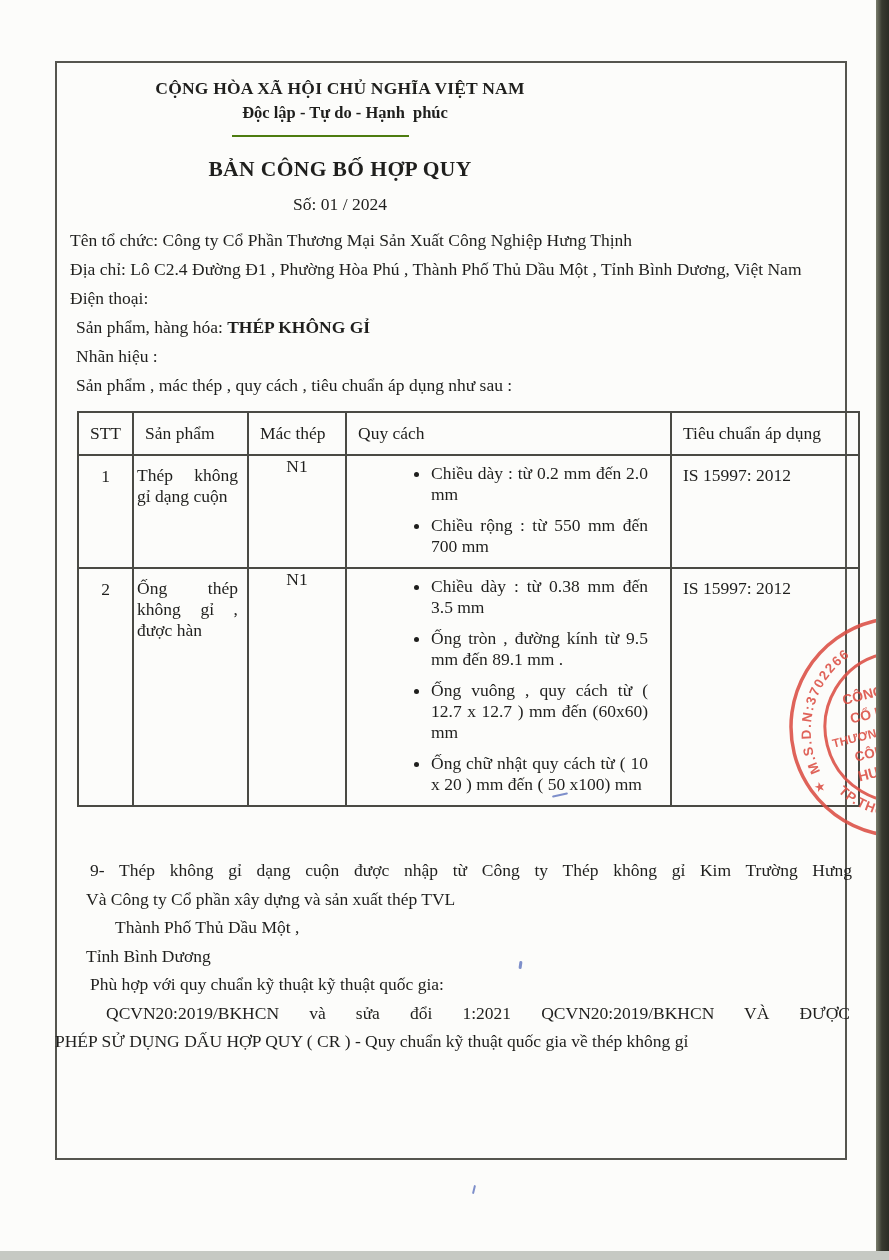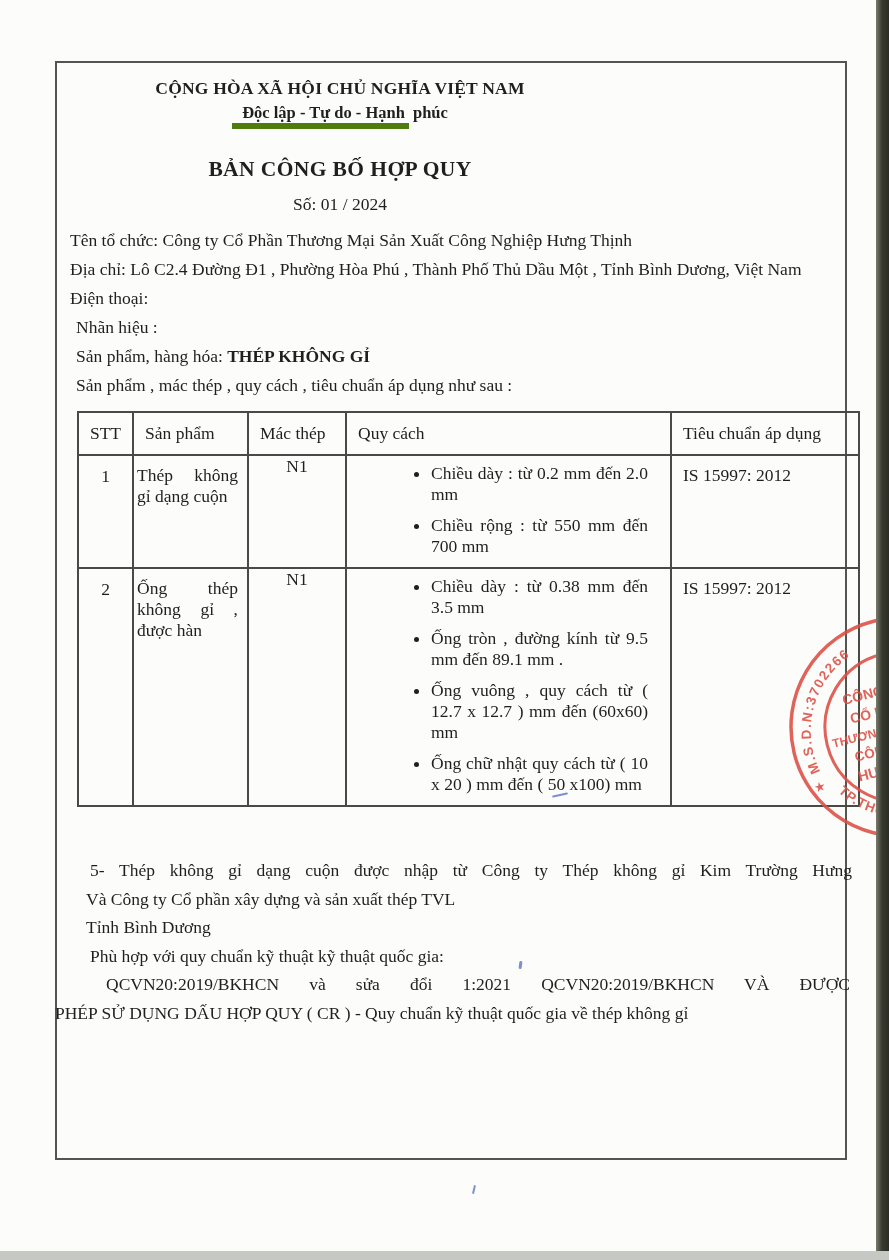--- a/index.html
+++ b/index.html
@@ -19,21 +19,21 @@
 
   .page-border{position:absolute;left:55px;top:61px;width:792px;height:1099px;
     border:2px solid #55554f;box-sizing:border-box;}
 
   .content{position:absolute;left:70px;top:63px;width:788px;}
 
   
   .header{width:540px;text-align:center;padding-top:13px;}
   .nat-title{font-weight:bold;font-size:17.5px;line-height:24px;letter-spacing:.2px;}
   .motto{font-weight:bold;font-size:16.5px;line-height:25px;}
-  .motto .u{border-bottom:6px solid #4d7c0f;padding:0 4px 1px 10px;}
+  .motto .u{border-bottom:2px solid #4d7c0f;padding:0 4px 13px 10px;}
   .doc-title{margin-top:29px;font-weight:bold;font-size:21.5px;line-height:30px;letter-spacing:.4px;}
   .doc-no{margin-top:7px;font-size:17.5px;line-height:26px;}
 
   
   .info{margin-top:9px;padding:0 10px 0 0;font-size:17.5px;line-height:29px;}
   .info .jst{text-align:justify;}
   .indented{margin-left:6px;}
   .bold{font-weight:bold;}
 
   
@@ -86,22 +86,22 @@
     <div class="nat-title">CỘNG HÒA XÃ HỘI CHỦ NGHĨA VIỆT NAM</div>
     <div class="motto"><span class="u">Độc lập - Tự do - Hạnh</span><span> phúc</span></div>
     <div class="doc-title">BẢN CÔNG BỐ HỢP QUY</div>
     <div class="doc-no">Số: 01 / 2024</div>
   </div>
 
   <div class="info">
     <div>Tên tổ chức: Công ty Cổ Phần Thương Mại Sản Xuất Công Nghiệp Hưng Thịnh</div>
     <div class="jst">Địa chỉ: Lô C2.4 Đường Đ1 , Phường Hòa Phú , Thành Phố Thủ Dầu Một , Tỉnh Bình Dương, Việt Nam</div>
     <div>Điện thoại:</div>
+    <div class="indented"><span>Sản phẩm, hàng hóa: </span><span class="bold">THÉP KHÔNG GỈ</span></div>
     <div class="indented">Nhãn hiệu :</div>
-    <div class="indented"><span>Sản phẩm, hàng hóa: </span><span class="bold">THÉP KHÔNG GỈ</span></div>
     <div class="indented">Sản phẩm , mác thép , quy cách , tiêu chuẩn áp dụng như sau :</div>
   </div>
 
   <table class="spec">
     <colgroup>
       <col style="width:55px">
         <col style="width:115px">
         <col style="width:98px">
         <col style="width:325px">
         <col style="width:188px">
@@ -137,22 +137,23 @@
           <li>Ống vuông , quy cách từ ( 12.7 x 12.7 ) mm đến (60x60) mm</li>
           <li>Ống chữ nhật quy cách từ ( 10 x 20 ) mm đến ( 50 x100) mm</li>
         </ul>
       </td>
       <td class="cell-tc">IS 15997: 2012</td>
     </tr>
   </tbody>
     </table>
 
   <div class="notes">
-    <div class="n-ind1 full">5- Thép không gỉ dạng cuộn được nhập từ Công ty Thép không gỉ Kim Trường Hưng</div>
+    <div class="n-ind1 full">9- Thép không gỉ dạng cuộn được nhập từ Công ty Thép không gỉ Kim Trường Hưng</div>
     <div class="n-ind2">Và Công ty Cổ phần xây dựng và sản xuất thép TVL</div>
+    <div class="n-ind3">Thành Phố Thủ Dầu Một ,</div>
     <div class="n-ind2">Tỉnh Bình Dương</div>
     <div class="n-ind1">Phù hợp với quy chuẩn kỹ thuật kỹ thuật quốc gia:</div>
     <div class="conf1 full">QCVN20:2019/BKHCN và sửa đổi 1:2021 QCVN20:2019/BKHCN VÀ ĐƯỢC</div>
     <div class="conf2">PHÉP SỬ DỤNG DẤU HỢP QUY ( CR ) -  Quy chuẩn kỹ thuật quốc gia về thép không gỉ</div>
   </div>
 
 </div>
 
 <svg class="stamp" viewBox="0 0 260 260">
   <g transform="rotate(-14 128 129)">

